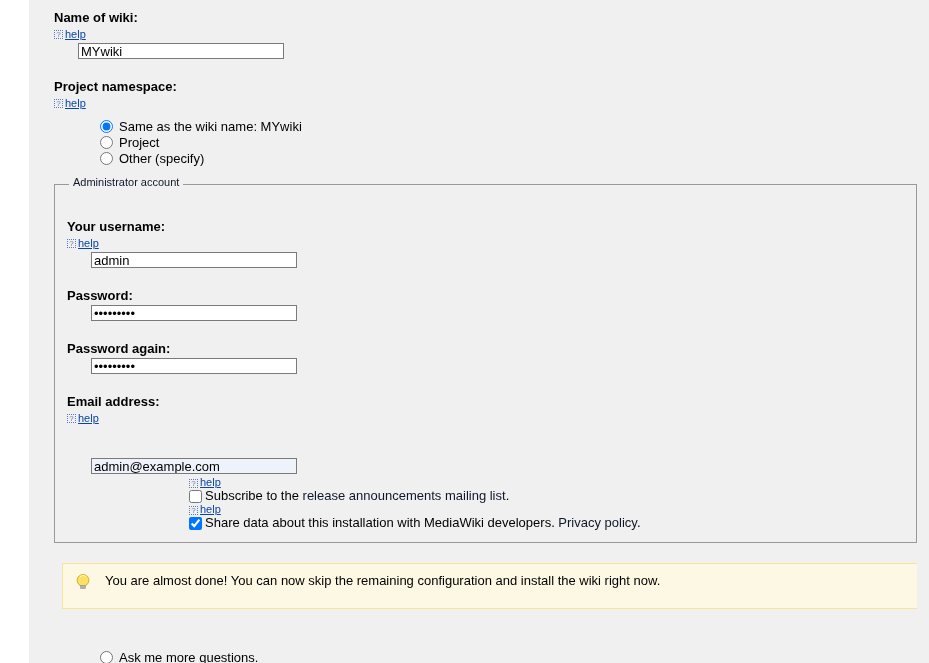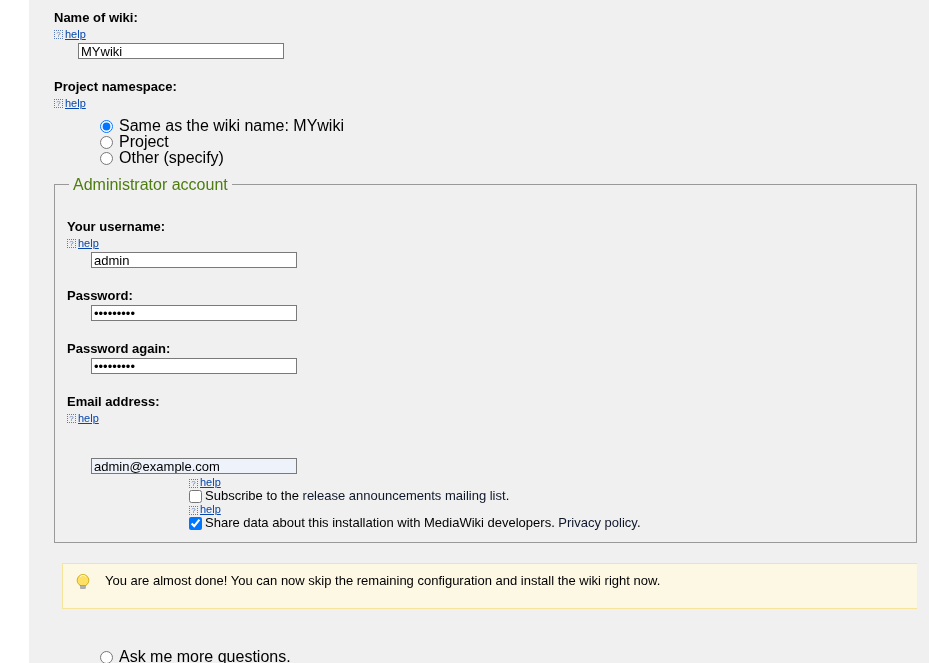--- a/index.html
+++ b/index.html
@@ -72,32 +72,32 @@
   .radio-row {
     display: flex;
     align-items: center;
     height: 16px;
     margin-bottom: 0px;
   }
   .radio-row input[type=radio] {
     margin: 0 6px 0 0;
   }
   .radio-row label {
-    font-size: 16px;
+    font-size: 13px;
   }
   fieldset.admin {
     border: 1px solid #999;
     margin: 18px 0 0 0;
     padding: 30px 12px 12px 12px;
     position: relative;
   }
   fieldset.admin legend {
-    font-size: 16px;
+    font-size: 11px;
     padding: 0 4px;
-    color: #4d7c0f;
+    color: #0f172a;
     position: absolute;
     top: -9px;
     left: 14px;
     background: #f0f0f0;
   }
   .fs-content {
     margin-left: 0;
   }
   .fs-content .text-input {
     margin-left: 24px;

